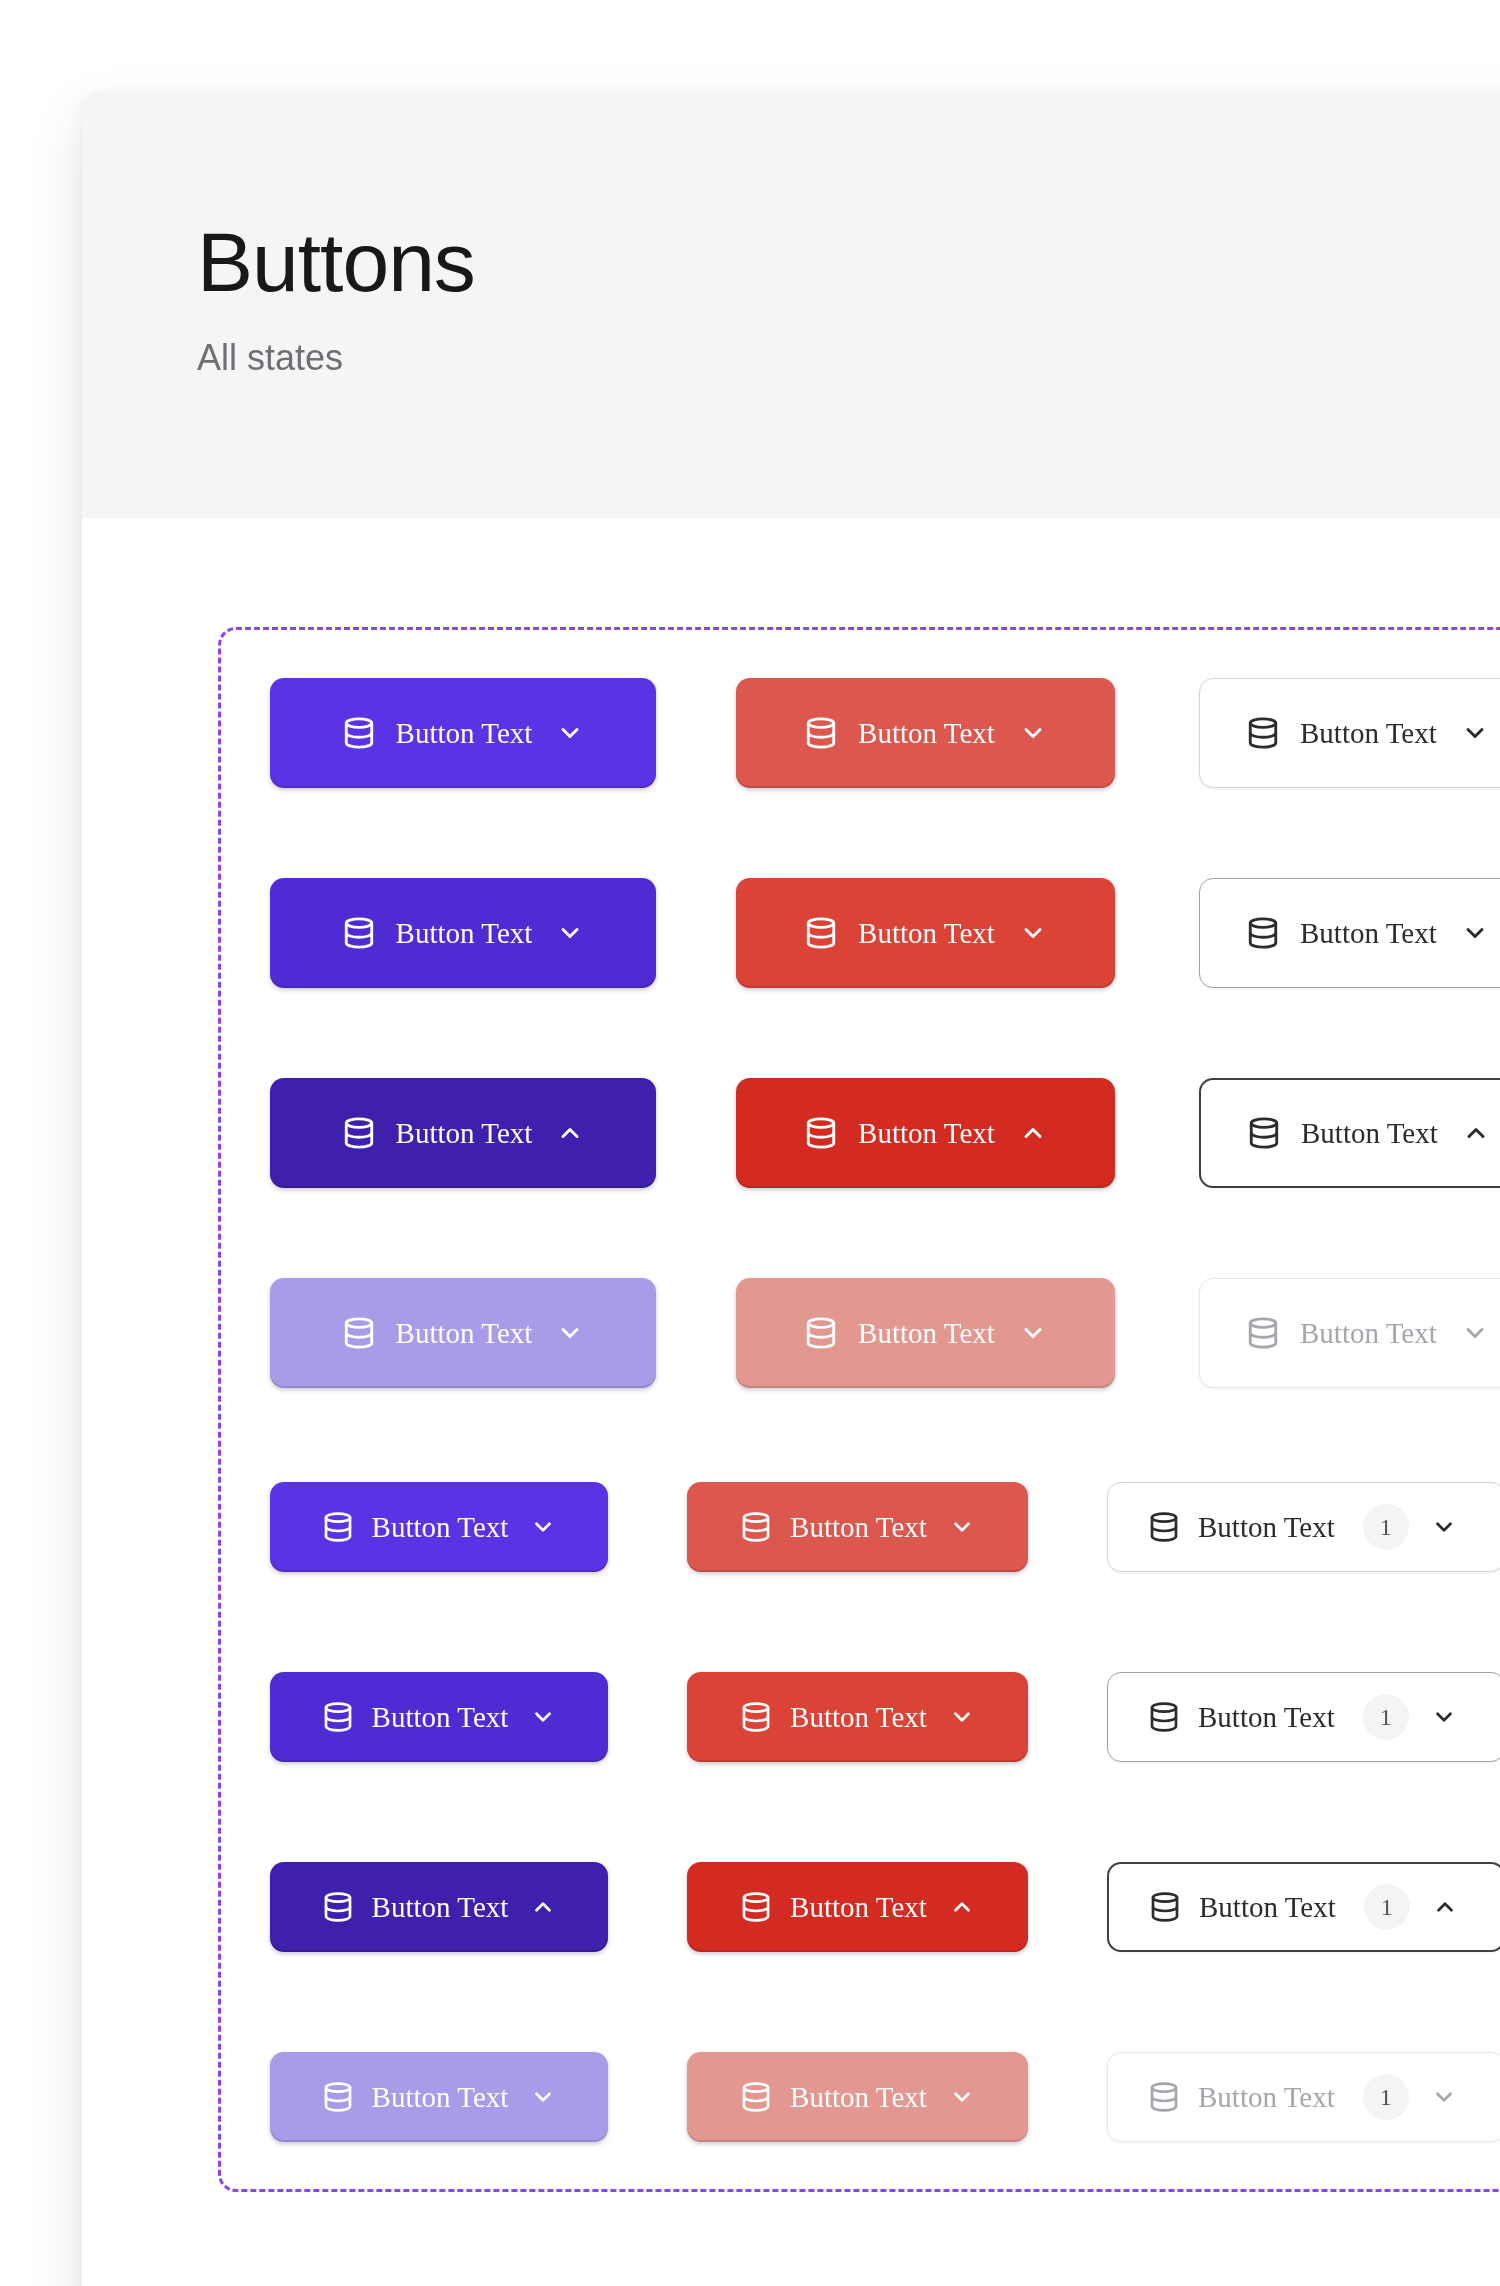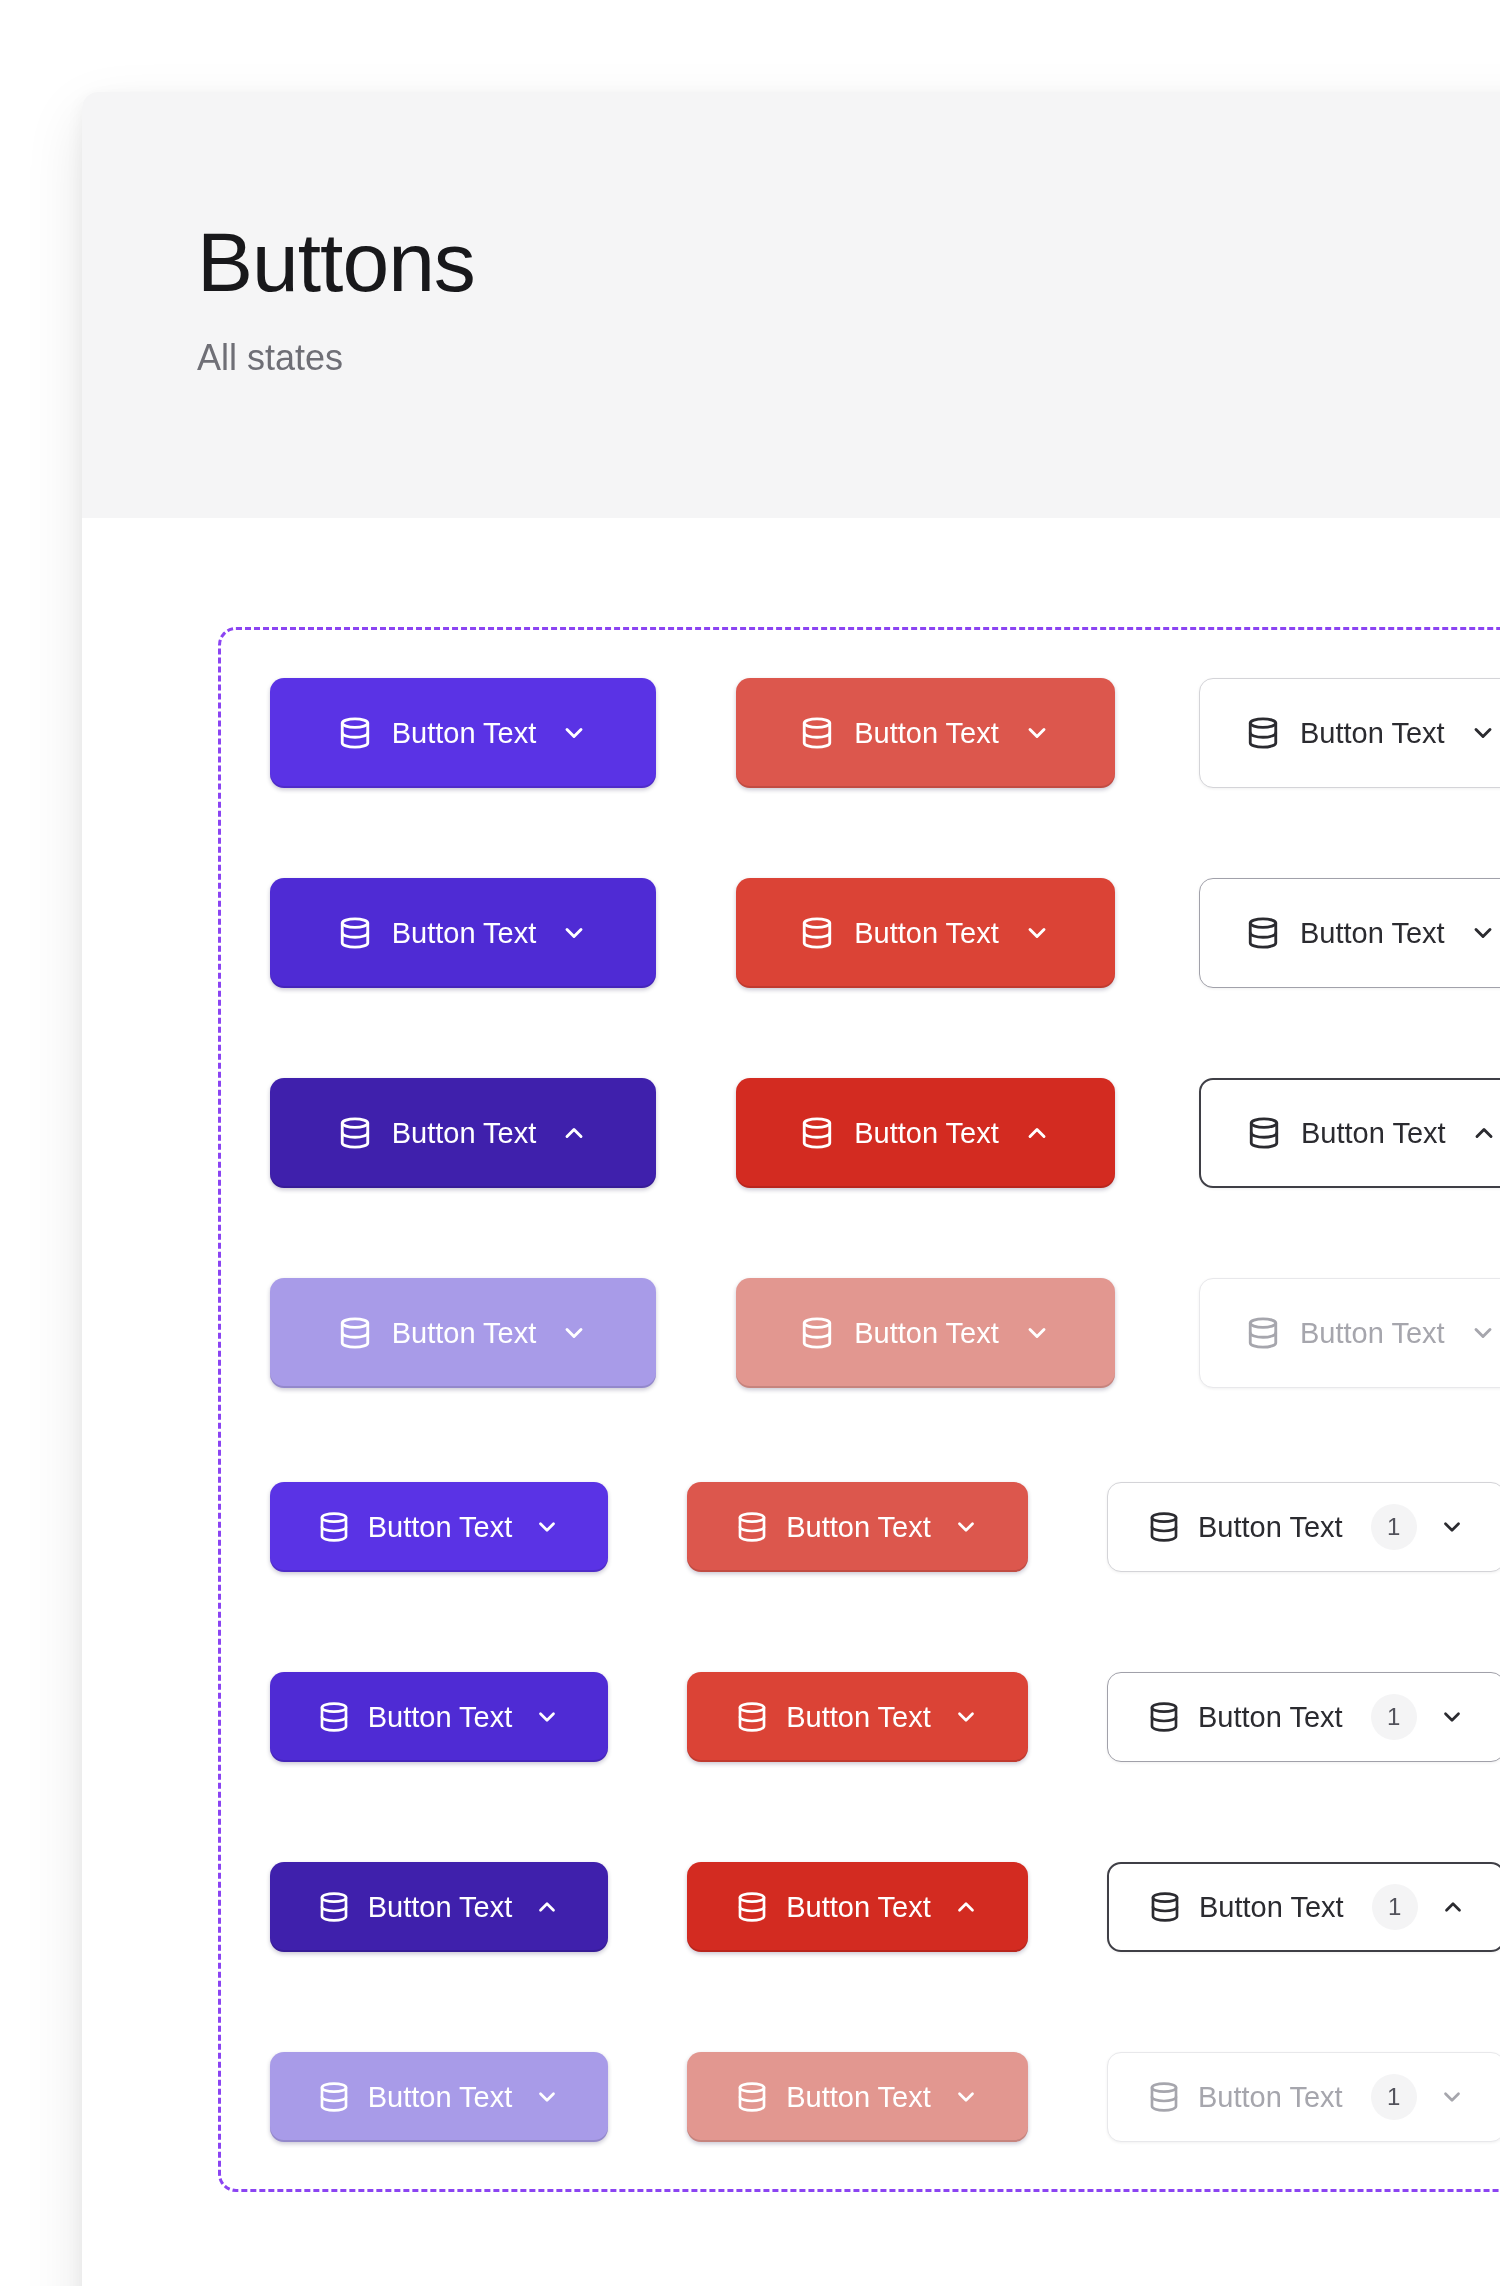--- a/index.html
+++ b/index.html
@@ -25,21 +25,21 @@
     margin-top:36px; font-size:36px; font-weight:400; color:var(--subtitle_text);
     line-height:1;
   }
   .dashed-frame {
     position:absolute; left:218px; top:627px; width:1420px; height:1565px;
     border:3px dashed var(--dashed_border); border-radius:18px;
   }
   .btn {
     position:absolute; display:flex; align-items:center; justify-content:center;
     border:none; border-radius:14px; cursor:pointer;
-    font-family:Liberation Sans, sans-serif; font-size:29px; font-weight:400;
+    font-family:Liberation Serif, serif; font-size:29px; font-weight:400;
     color:#ffffff; gap:20px; white-space:nowrap;
   }
   .btn.md { gap:18px; }
   .btn.start { justify-content:flex-start; padding-left:46px; }
   .btn.md.start { padding-left:40px; }
 
   .primary, .danger { box-shadow:0 2px 4px rgba(20,10,60,.22), inset 0 -2px 0 rgba(0,0,0,.12); }
   .primary.default  { background:var(--primary_default); }
   .primary.hover    { background:var(--primary_hover); }
   .primary.pressed  { background:var(--primary_pressed); }

